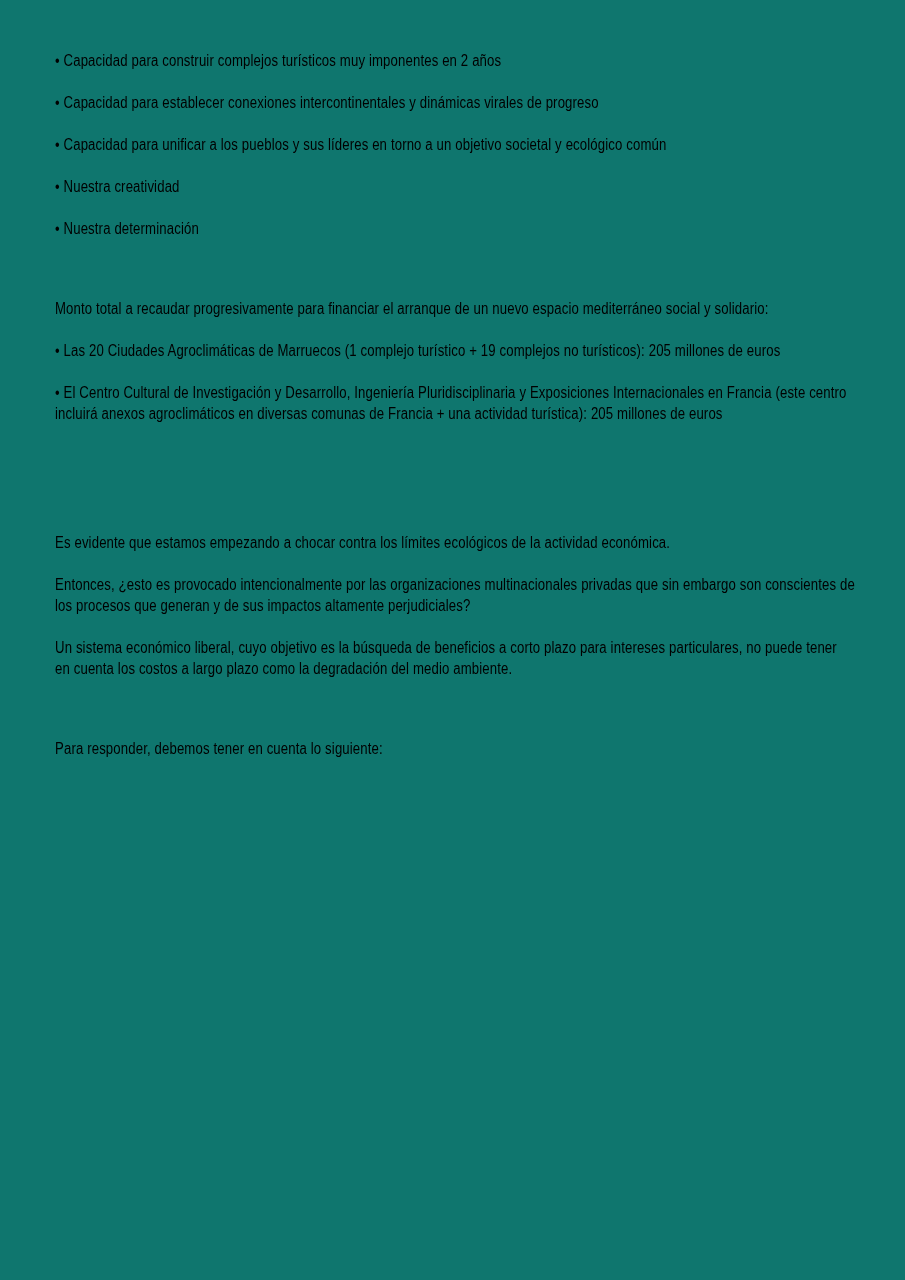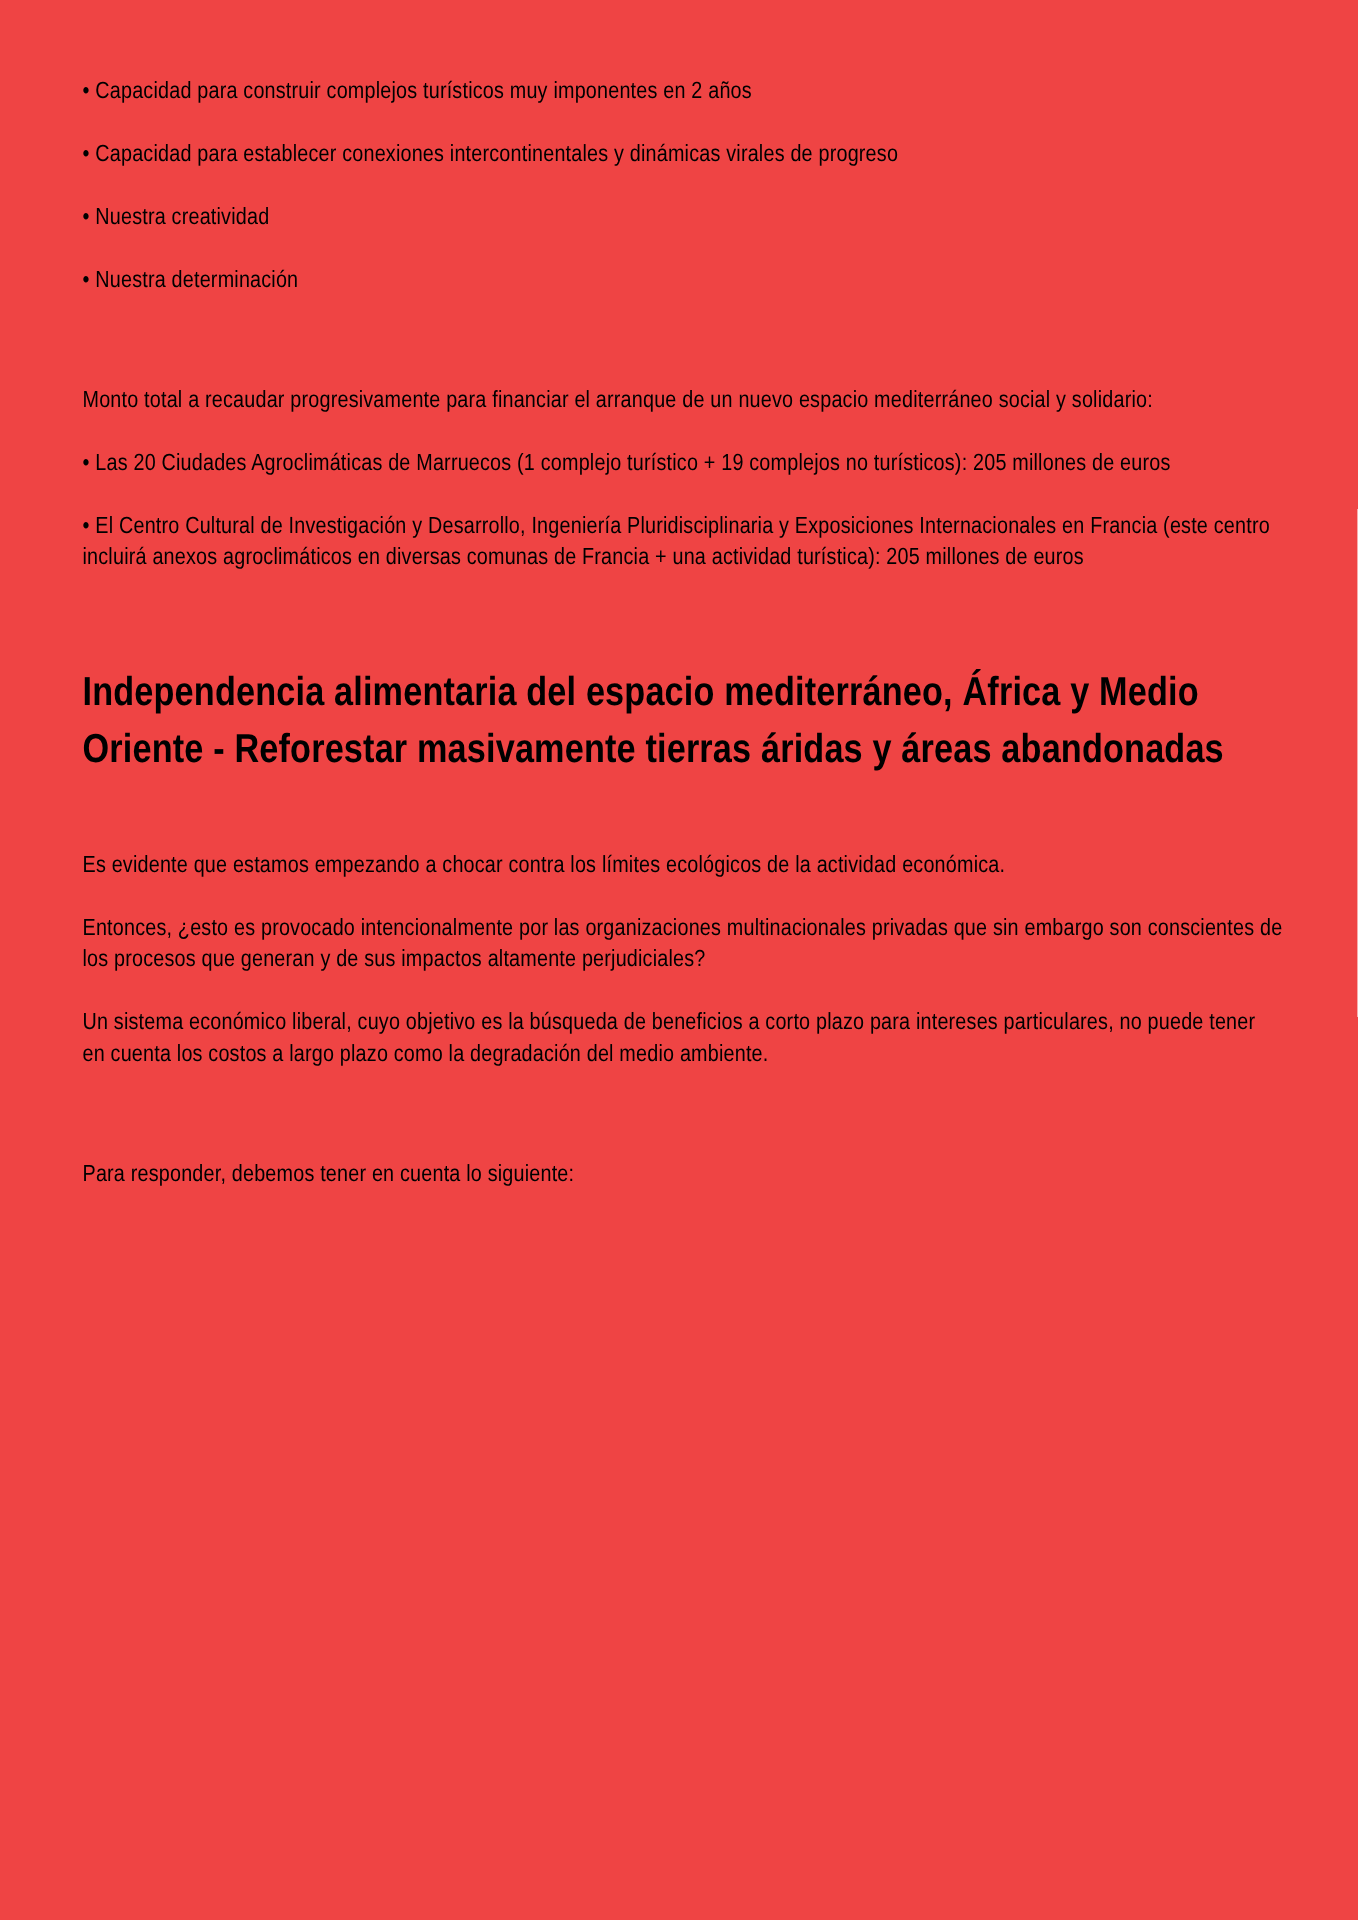--- a/index.html
+++ b/index.html
@@ -17,21 +17,21 @@
     color: #000000;
     -webkit-font-smoothing: antialiased;
   }
 
   .page {
     position: absolute;
     left: 0;
     top: 0;
     width: 905px;
     height: 1280px;
-    background: #ef4444;
+    background: #0f766e;
   }
 
   .content {
     position: absolute;
     left: 55px;
     top: 50px;
     width: 800px;
   }
 
   
@@ -81,20 +81,25 @@
             <span class="narrow">• Capacidad para construir complejos turísticos muy imponentes en 2 años</span>
           </p>
       </div>
       <div class="bullet-row">
         <p class="bullet-text">
             <span class="narrow">• Capacidad para establecer conexiones intercontinentales y dinámicas virales de progreso</span>
           </p>
       </div>
       <div class="bullet-row">
         <p class="bullet-text">
+            <span class="narrow">• Capacidad para unificar a los pueblos y sus líderes en torno a un objetivo societal y ecológico común</span>
+          </p>
+      </div>
+      <div class="bullet-row">
+        <p class="bullet-text">
             <span class="narrow">• Nuestra creatividad</span>
           </p>
       </div>
       <div class="bullet-row">
         <p class="bullet-text">
             <span class="narrow">• Nuestra determinación</span>
           </p>
       </div>
     </div>
 
@@ -107,23 +112,20 @@
       <p class="bullet-text">
           <span class="narrow">• Las 20 Ciudades Agroclimáticas de Marruecos (1 complejo turístico + 19 complejos no turísticos): 205 millones de euros</span>
         </p>
       <p class="bullet-text">
           <span class="narrow">• El Centro Cultural de Investigación y Desarrollo, Ingeniería Pluridisciplinaria y Exposiciones Internacionales en Francia (este centro incluirá anexos agroclimáticos en diversas comunas de Francia + una actividad turística): 205 millones de euros</span>
         </p>
     </div>
 
     <div class="gap-head-top"></div>
 
-    <h1 class="doc-heading">
-        <span class="narrow">Independencia alimentaria del espacio mediterráneo, África y Medio Oriente - Reforestar masivamente tierras áridas y áreas abandonadas</span>
-      </h1>
 
     <div class="gap-head-bot"></div>
 
     <div class="para-stack">
       <p class="body-text">
           <span class="narrow">Es evidente que estamos empezando a chocar contra los límites ecológicos de la actividad económica.</span>
         </p>
       <p class="body-text">
           <span class="narrow">Entonces, ¿esto es provocado intencionalmente por las organizaciones multinacionales privadas que sin embargo son conscientes de los procesos que generan y de sus impactos altamente perjudiciales?</span>
         </p>

